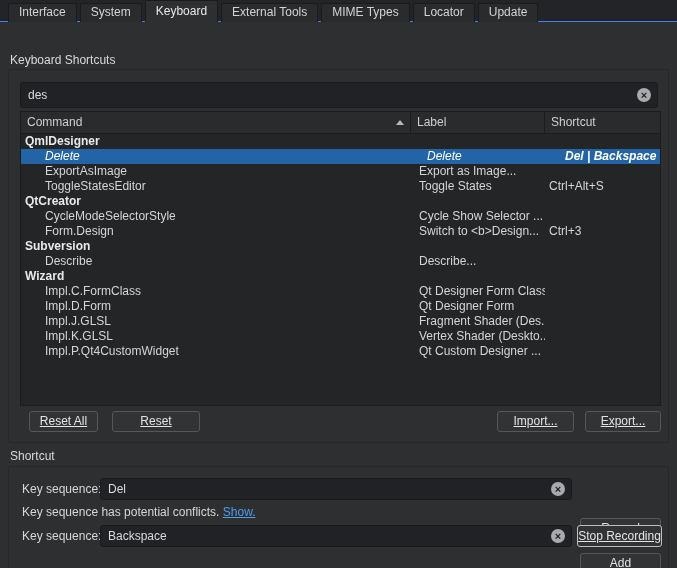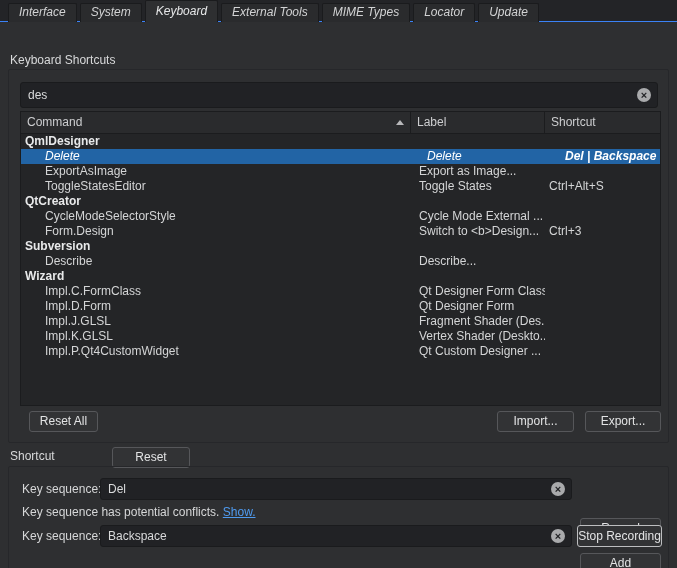--- a/index.html
+++ b/index.html
@@ -5,21 +5,21 @@
   html,body{margin:0;padding:0;background:#232427;}
   *{box-sizing:border-box;}
   .window{
     position:relative;width:677px;height:568px;overflow:hidden;
     background:#232427;
     font-family:"Liberation Sans","DejaVu Sans",sans-serif;
     font-size:12px;color:#d6d7d8;
     -webkit-font-smoothing:antialiased;
   }
   
-  .tabbar{position:absolute;left:0;top:0;width:551px;height:22px;display:flex;align-items:center;padding-left:8px;z-index:2;font-style:italic;}
+  .tabbar{position:absolute;left:0;top:0;width:551px;height:22px;display:flex;align-items:center;padding-left:8px;z-index:2;}
   .tab{
     height:19px;margin-top:3px;margin-right:3px;padding:0 10px;
     background:#2a2b2d;border:1px solid #1a1b1d;border-bottom:none;
     border-radius:2px 2px 0 0;line-height:17px;color:#d2d3d4;white-space:nowrap;
   }
   .tab.selected{height:22px;margin-top:0;background:#2e2f31;line-height:20px;color:#e6e7e8;position:relative;z-index:3;}
   
   .pane{position:absolute;left:0;top:21px;width:677px;height:547px;background:#2e2f31;border-top:1px solid #3b82f6;}
   .gb-title{position:absolute;left:10px;color:#d8d9da;}
   .gbox{position:absolute;border:1px solid #26272a;border-radius:2px;}
@@ -56,25 +56,25 @@
   .c-command{width:390px;padding-left:24px;}
   .c-label{width:134px;padding-left:8px;}
   .c-shortcut{flex:1;padding-left:4px;}
   .trow.group{font-weight:bold;color:#e8e9ea;}
   .trow.group .c-command{padding-left:4px;}
   .trow.selected{background:var(--sel,#2264a5);color:#ffffff;font-style:italic;gap:8px;}
   .trow.selected .c-shortcut{font-weight:bold;}
   
   .btn{
     position:absolute;height:21px;background:#323335;border:1px solid #56575a;border-radius:3px;
-    color:#e2e3e4;text-align:center;line-height:19px;white-space:nowrap;cursor:default;
+    color:#e2e3e4;text-align:center;line-height:19px;white-space:nowrap;cursor:default;text-decoration:underline;
   }
   .btn.focused{border-color:#bdbec0;}
   .btn-reset-all{left:29px;top:389px;width:69px;}
-  .btn-reset{left:112px;top:389px;width:78px;margin-top:36px;}
+  .btn-reset{left:112px;top:389px;width:88px;}
   .btn-import{left:497px;top:389px;width:77px;}
   .btn-export{left:585px;top:389px;width:76px;}
   
   .ks-label{position:absolute;left:22px;height:22px;line-height:22px;color:#d6d7d8;}
   .ks-field{left:100px;width:472px;height:22px;}
   .ks1{top:456px;padding-left:16px;} .ks2{top:503px;}
   .btn-record{left:580px;top:456px;width:81px;margin-top:40px;}
   .btn-stop{left:577px;top:503px;width:85px;height:22px;line-height:20px;}
   .btn-add{left:580px;top:531px;width:81px;}
   .conflict{position:absolute;left:22px;top:483px;height:14px;line-height:14px;}
@@ -141,21 +141,21 @@
             <div class="tcell c-label">Toggle States</div>
             <div class="tcell c-shortcut">Ctrl+Alt+S</div>
           </div>
           <div class="trow group">
             <div class="tcell c-command">QtCreator</div>
             <div class="tcell c-label"></div>
             <div class="tcell c-shortcut"></div>
           </div>
           <div class="trow">
             <div class="tcell c-command">CycleModeSelectorStyle</div>
-            <div class="tcell c-label">Cycle Mode External ...</div>
+            <div class="tcell c-label">Cycle Show Selector ...</div>
             <div class="tcell c-shortcut"></div>
           </div>
           <div class="trow">
             <div class="tcell c-command">Form.Design</div>
             <div class="tcell c-label">Switch to &lt;b&gt;Design...</div>
             <div class="tcell c-shortcut">Ctrl+3</div>
           </div>
           <div class="trow group">
             <div class="tcell c-command">Subversion</div>
             <div class="tcell c-label"></div>

